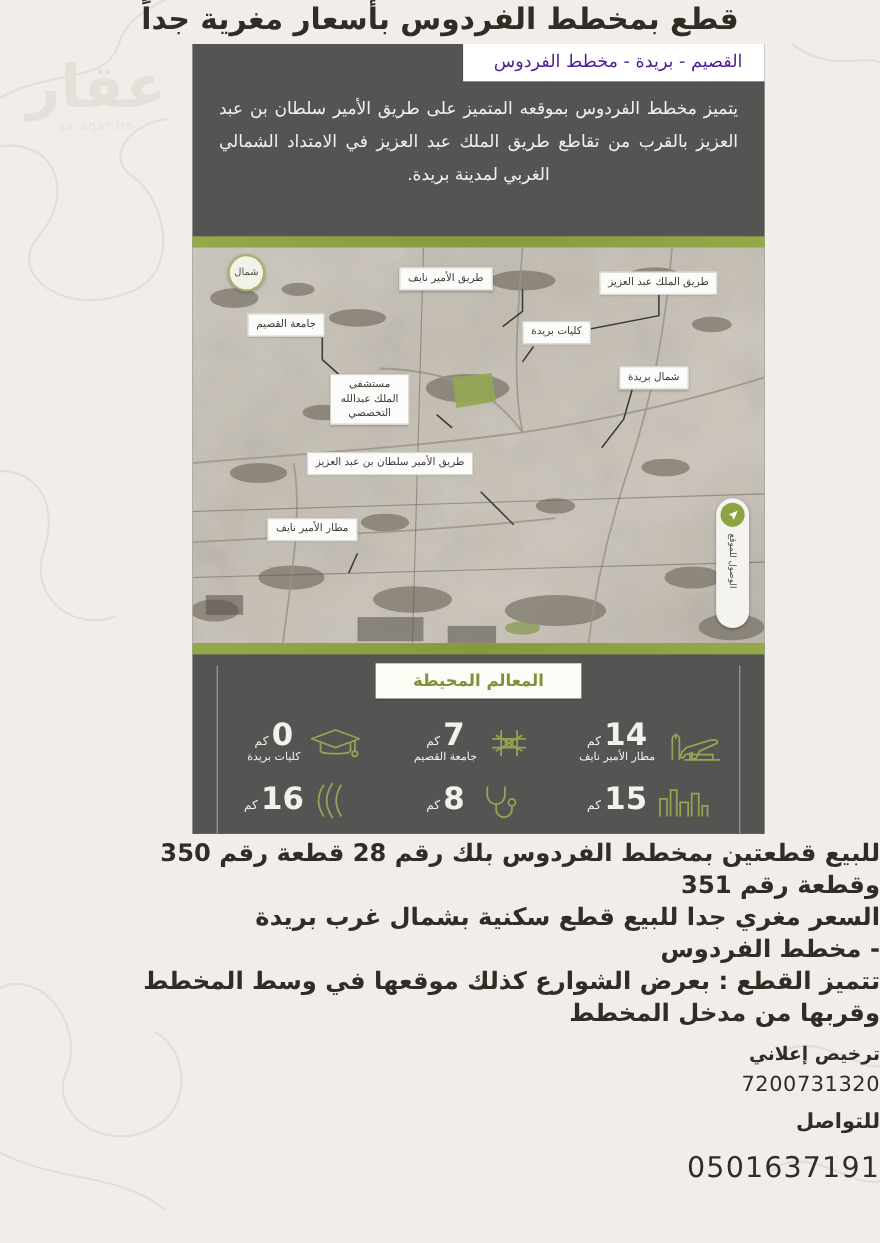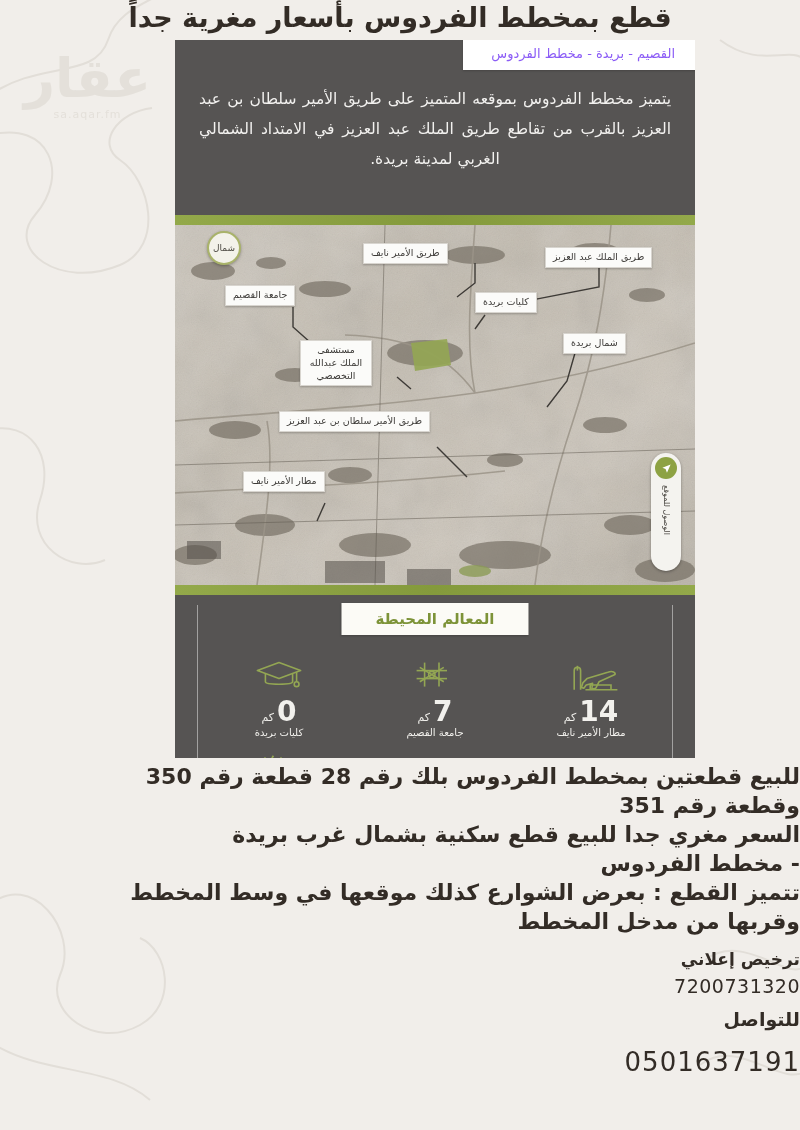--- a/index.html
+++ b/index.html
@@ -32,21 +32,21 @@
     z-index:3;
     overflow:hidden;
     background:#565453;
   }
   .poster-top { position:relative; height:175px; background:#565453; }
 
   .loc-chip {
     position:absolute; top:-2px; right:-2px;
     background:#ffffff;
     padding:8px 22px 9px 28px;
-    font-size:13px; color:#8b5cf6;
+    font-size:16px; color:#4c1d95;
     box-shadow:0 1px 2px rgba(0,0,0,.18);
     white-space:nowrap;
   }
   .poster-desc {
     position:absolute; top:44px; right:24px; left:24px;
     color:#f2f1ef;
     font-size:15.5px;
     line-height:1.95;
     text-align:justify;
     text-align-last:center;
@@ -124,21 +124,21 @@
   .lm-rule-l, .lm-rule-r {
     position:absolute; top:10px; bottom:0; width:1px; background:rgba(255,255,255,.45);
   }
   .lm-rule-l { left:22px; } .lm-rule-r { right:22px; }
 
   .lm-grid {
     position:absolute; top:58px; right:26px; left:26px;
     display:grid; grid-template-columns:repeat(3,1fr);
     row-gap:12px;
   }
-  .lm-cell { display:flex; align-items:center; justify-content:center; gap:4px;flex-direction:column; }
+  .lm-cell { display:flex; align-items:center; justify-content:center; gap:4px; }
   .lm-text { text-align:center; color:#f2f1ed; line-height:1.05; }
   .lm-num { font-size:28px; font-weight:700; letter-spacing:-1px; }
   .lm-km  { font-size:11px; margin-right:3px; }
   .lm-name{ font-size:10px; margin-top:2px; white-space:nowrap; }
   .lm-ico { width:56px; height:40px; flex:none; }
   .lm-ico svg { width:100%; height:100%; }
 
   
   .watermark {
     position:absolute; top:52px; left:0; width:175px;

